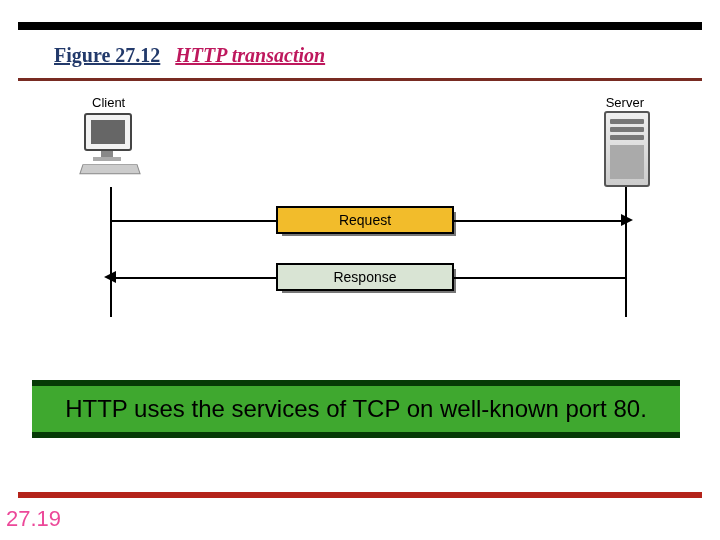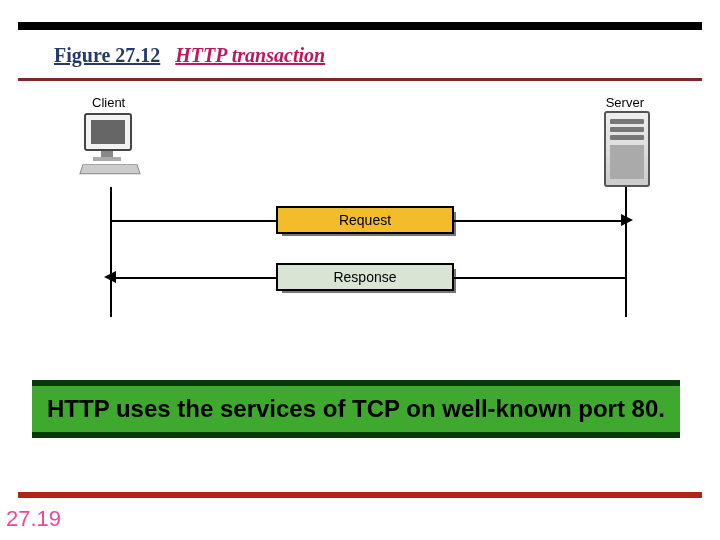--- a/index.html
+++ b/index.html
@@ -171,21 +171,21 @@
 
   .green-band {
     position: absolute;
     left: 32px; right: 40px; top: 380px;
     background: #3fa82f;
     border-top: 6px solid #063a06;
     border-bottom: 6px solid #063a06;
     padding: 8px 14px;
     text-align: center;
     font-family: Verdana, Arial, sans-serif;
-    font-weight: bold;
+    font-weight: normal;
     font-size: 24px;
     color: #000;
     line-height: 1.25;
   }
 
   .bottom-red {
     position: absolute;
     left: 18px; right: 18px; top: 492px;
     height: 6px;
     background: #b4231a;

